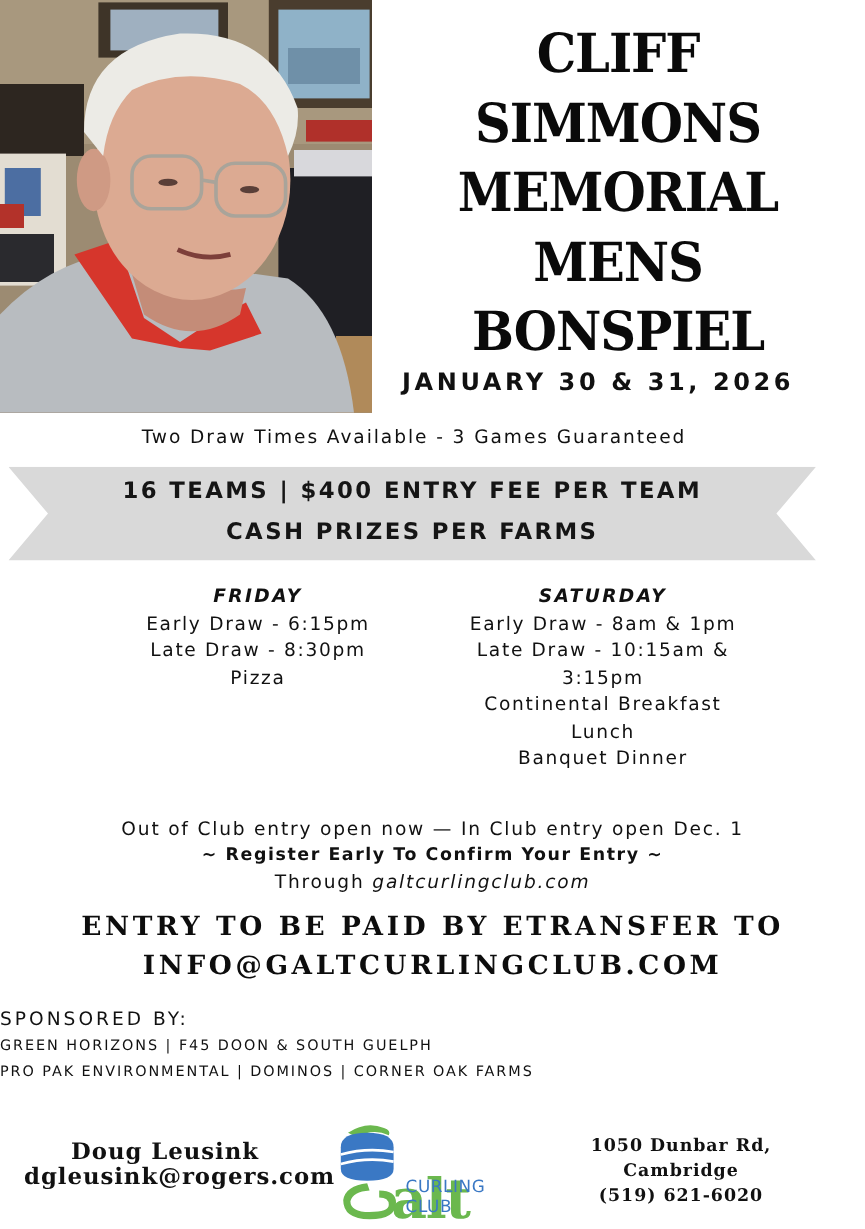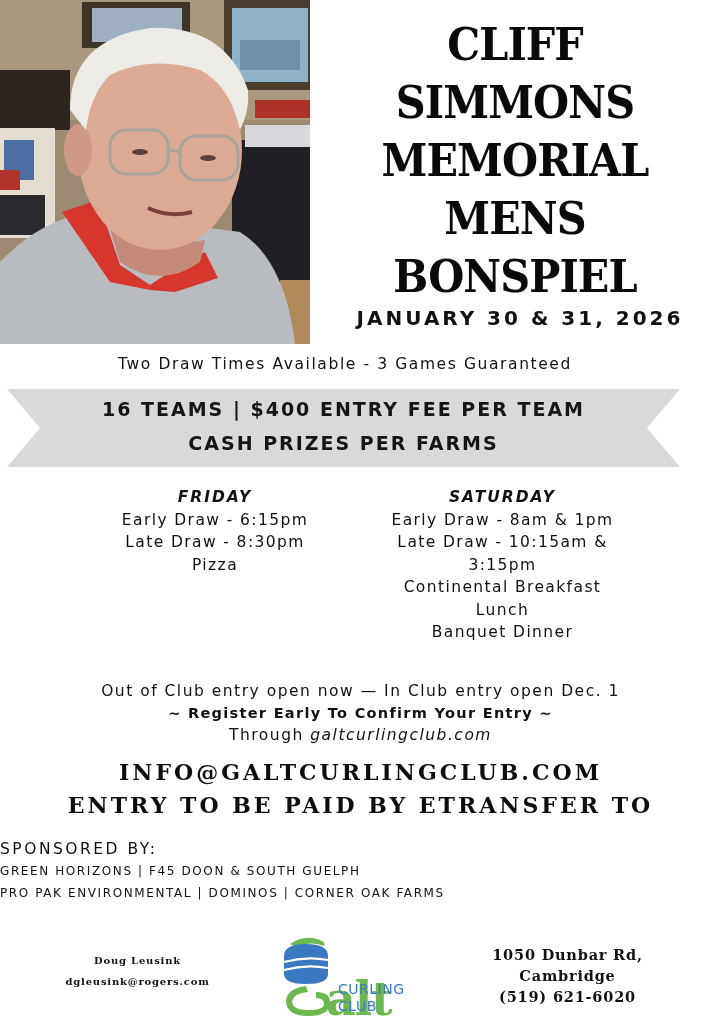--- a/index.html
+++ b/index.html
@@ -19,21 +19,20 @@
     text-align: center;
   }
   .title-line {
     font-family: "DejaVu Serif", serif; font-weight: bold;
     font-size: 45px; line-height: 58px; letter-spacing: -1px;
     color: #0a0a0a; display: block;
     transform: scaleX(0.92);
   }
   .event-date {
     position: absolute; left: 335px; top: 306px; width: 370px;
-    text-align: center;
     font-family: "DejaVu Sans", sans-serif; font-weight: bold;
     font-size: 20px; letter-spacing: 3px; color: #111;
   }
 
   .subtitle {
     position: absolute; left: 0; top: 355px; width: 690px;
     text-align: center;
     font-family: "DejaVu Sans", sans-serif; font-size: 15.5px;
     letter-spacing: 1.6px; color: #111;
   }
@@ -91,21 +90,21 @@
     font-family: "DejaVu Sans", sans-serif;
   }
   .sponsors .sp-head { display: block; font-size: 15.5px; letter-spacing: 2.5px; line-height: 22px; }
   .sponsors .sp-line { display: block; font-size: 12px; letter-spacing: 1.6px; line-height: 22px; }
 
   
   .contact-left {
     position: absolute; left: 20px; top: 950px; width: 235px;
     text-align: center;
     font-family: "DejaVu Serif", serif; font-weight: bold;
-    font-size: 10px; line-height: 21px; letter-spacing: 0.8px; color: #111;
+    font-size: 19px; line-height: 21px; letter-spacing: 0.8px; color: #111;
   }
   .contact-right {
     position: absolute; left: 470px; top: 944px; width: 195px;
     text-align: center;
     font-family: "DejaVu Serif", serif; font-weight: bold;
     font-size: 14.5px; line-height: 21px; letter-spacing: 0.8px; color: #111;
   }
   .contact-left span, .contact-right span { display: block; }
 
   .logo {
@@ -210,22 +209,22 @@
   </div>
 </div>
 
 <div class="reg">
   <span class="r1">Out of Club entry open now — In Club entry open Dec. 1</span>
   <span class="r2">~ Register Early To Confirm Your Entry ~</span>
   <span class="r3"><span>Through </span><i>galtcurlingclub.com</i></span>
 </div>
 
 <div class="etransfer">
+  <span>ENTRY TO BE PAID BY ETRANSFER TO</span>
   <span>INFO@GALTCURLINGCLUB.COM</span>
-  <span>ENTRY TO BE PAID BY ETRANSFER TO</span>
 </div>
 
 <div class="sponsors">
   <span class="sp-head">SPONSORED BY:</span>
   <span class="sp-line">GREEN HORIZONS | F45 DOON &amp; SOUTH GUELPH</span>
   <span class="sp-line">PRO PAK ENVIRONMENTAL | DOMINOS | CORNER OAK FARMS</span>
 </div>
 
 <div class="contact-left">
   <span>Doug Leusink</span>

